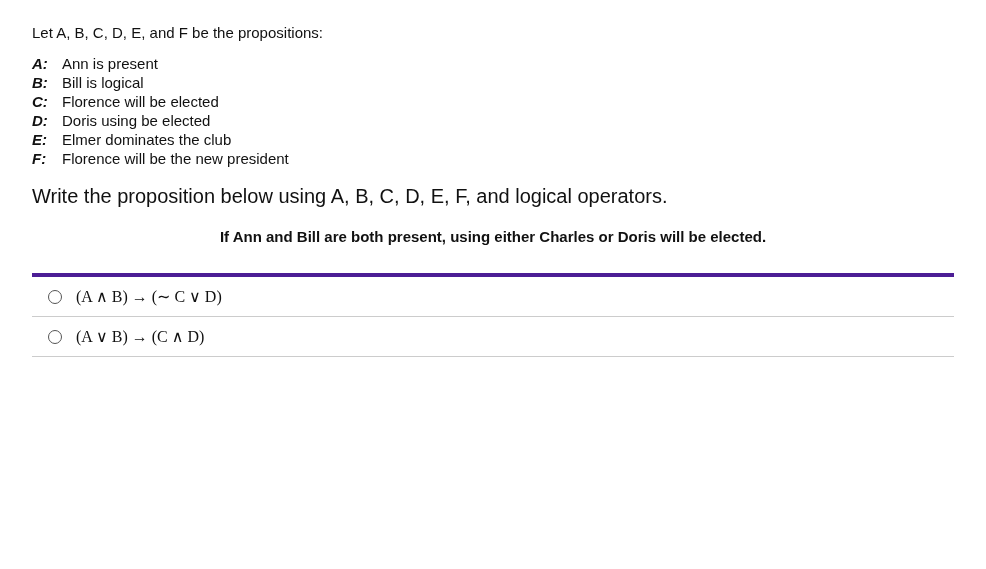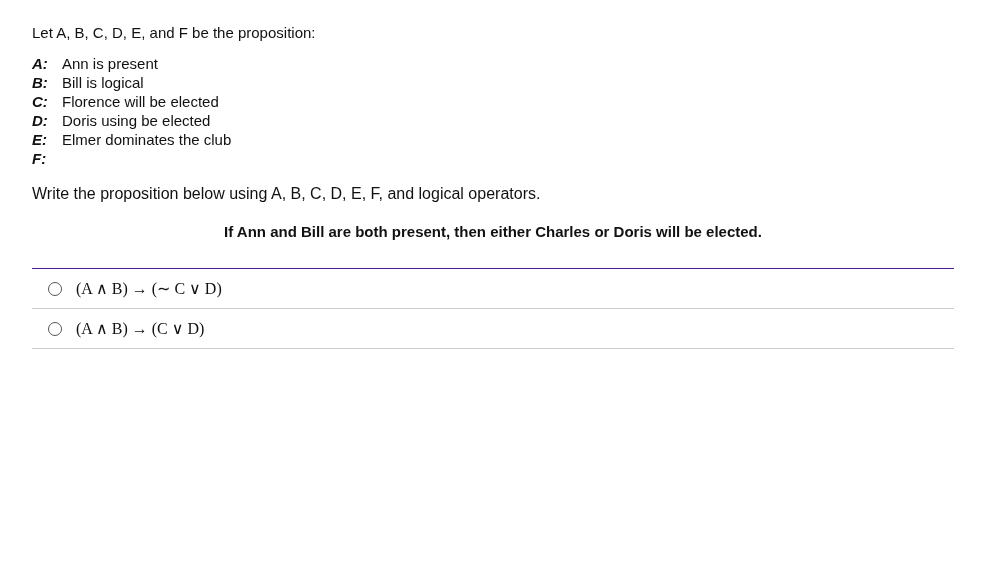--- a/index.html
+++ b/index.html
@@ -43,21 +43,21 @@
       flex-shrink: 0;
     }
 
     .prop-text {
       font-style: normal;
       text-align: center;
     }
 
     .question-text {
       font-family: Arial, sans-serif;
-      font-size: 16px;
+      font-size: 20px;
       margin-bottom: 20px;
     }
 
     .bold-question {
       font-weight: bold;
       font-family: Arial, sans-serif;
       font-size: 15px;
       text-align: center;
       margin-bottom: 28px;
     }
@@ -70,42 +70,42 @@
       display: flex;
       align-items: center;
       padding: 10px 16px;
       border-bottom: 1px solid #cccccc;
       font-family: Arial, sans-serif;
       font-size: 15px;
       cursor: pointer;
     }
 
     .option-item:first-child {
-      border-top: 1px solid #4c1d95;
+      border-top: 4px solid #4c1d95;
     }
 
     .radio-circle {
       display: inline-block;
       width: 14px;
       height: 14px;
       border: 1.5px solid #555;
       border-radius: 50%;
       margin-right: 14px;
       flex-shrink: 0;
     }
 
     .option-formula {
       font-family: Georgia, 'Times New Roman', serif;
       font-size: 16px;
     }
   </style>
 </head>
 <body>
 
-<p class="intro-text">Let A, B, C, D, E, and F be the proposition:</p>
+<p class="intro-text">Let A, B, C, D, E, and F be the propositions:</p>
 
 <div class="propositions">
   <div class="prop-row">
     <span class="prop-label">A:</span>
     <span class="prop-text">Ann is present</span>
   </div>
   <div class="prop-row">
     <span class="prop-label">B:</span>
     <span class="prop-text">Bill is logical</span>
   </div>
@@ -116,29 +116,30 @@
   <div class="prop-row">
     <span class="prop-label">D:</span>
     <span class="prop-text">Doris using be elected</span>
   </div>
   <div class="prop-row">
     <span class="prop-label">E:</span>
     <span class="prop-text">Elmer dominates the club</span>
   </div>
   <div class="prop-row">
     <span class="prop-label">F:</span>
+    <span class="prop-text">Florence will be the new president</span>
   </div>
 </div>
 
 <p class="question-text">Write the proposition below using A, B, C, D, E, F, and logical operators.</p>
 
-<p class="bold-question">If Ann and Bill are both present, then either Charles or Doris will be elected.</p>
+<p class="bold-question">If Ann and Bill are both present, using either Charles or Doris will be elected.</p>
 
 <ul class="options-list">
   <li class="option-item">
     <span class="radio-circle"></span>
     <span class="option-formula">(A ∧ B) → (∼ C ∨ D)</span>
   </li>
   <li class="option-item">
     <span class="radio-circle"></span>
-    <span class="option-formula">(A ∧ B) → (C ∨ D)</span>
+    <span class="option-formula">(A ∨ B) → (C ∧ D)</span>
   </li>
 </ul>
 
 </body></html>

